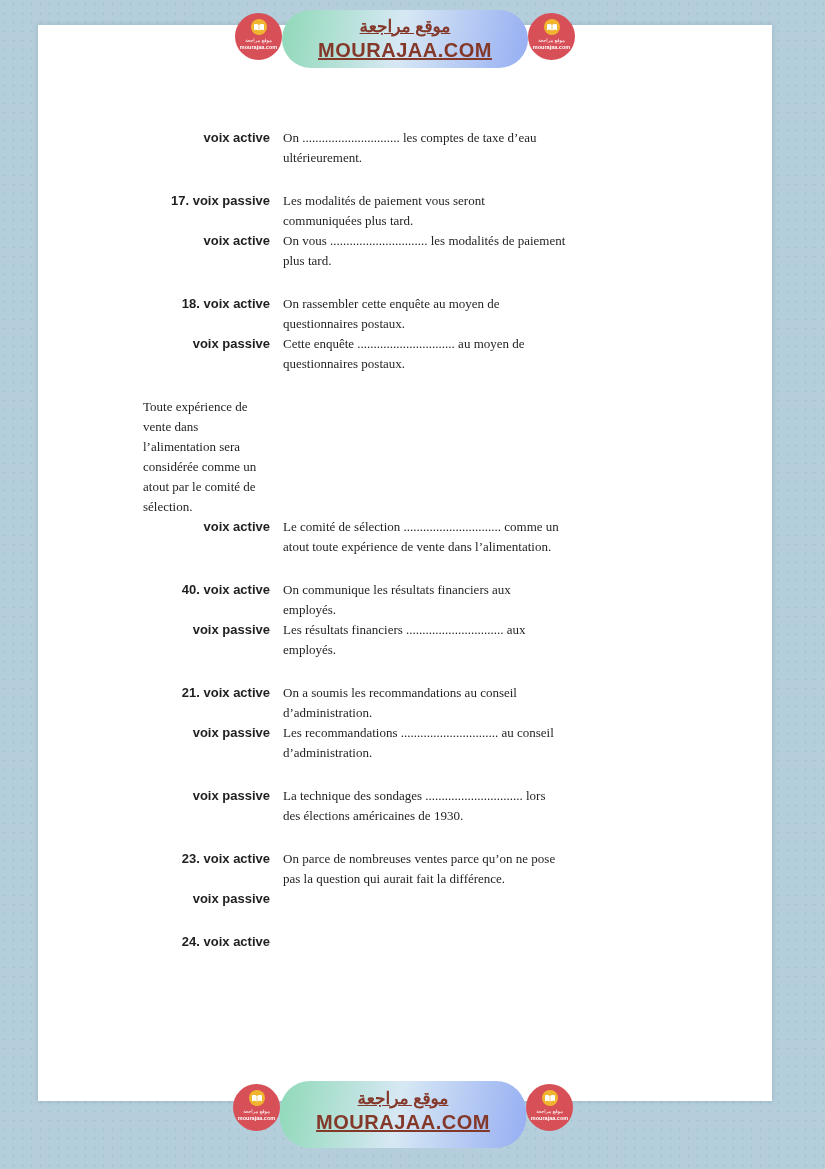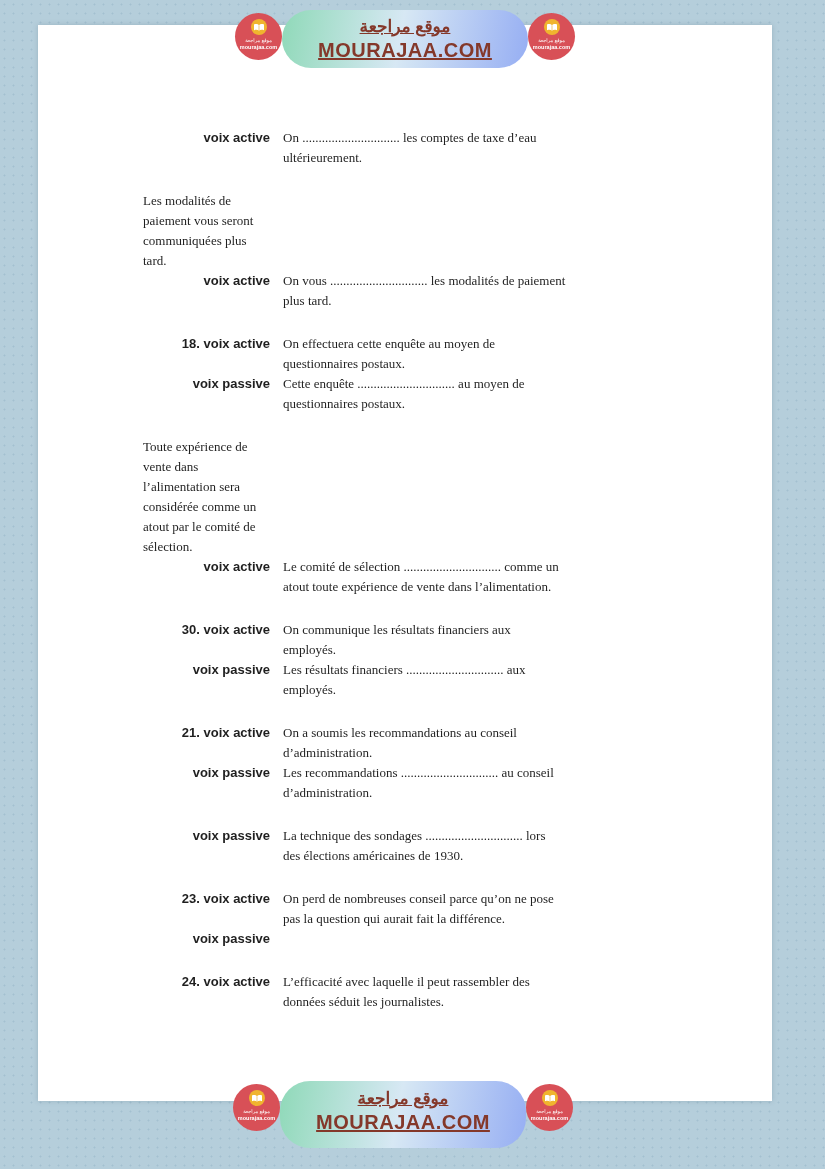--- a/index.html
+++ b/index.html
@@ -155,33 +155,34 @@
 <div class="exercise" id="exercise">
     <div class="block">
       <div class="row">
         <div class="row-label">voix active</div>
         <div class="row-text">On .............................. les comptes de taxe d’eau
 ultérieurement.</div>
       </div>
     </div>
     <div class="block">
       <div class="row">
+        <div class="row-label">17. voix passive</div>
         <div class="row-text">Les modalités de paiement vous seront
 communiquées plus tard.</div>
       </div>
       <div class="row">
         <div class="row-label">voix active</div>
         <div class="row-text">On vous .............................. les modalités de paiement
 plus tard.</div>
       </div>
     </div>
     <div class="block">
       <div class="row">
         <div class="row-label">18. voix active</div>
-        <div class="row-text">On effectuera cette enquête au moyen de
+        <div class="row-text">On rassembler cette enquête au moyen de
 questionnaires postaux.</div>
       </div>
       <div class="row">
         <div class="row-label">voix passive</div>
         <div class="row-text">Cette enquête .............................. au moyen de
 questionnaires postaux.</div>
       </div>
     </div>
     <div class="block">
       <div class="row">
@@ -190,21 +191,21 @@
 sélection.</div>
       </div>
       <div class="row">
         <div class="row-label">voix active</div>
         <div class="row-text">Le comité de sélection .............................. comme un
 atout toute expérience de vente dans l’alimentation.</div>
       </div>
     </div>
     <div class="block">
       <div class="row">
-        <div class="row-label">30. voix active</div>
+        <div class="row-label">40. voix active</div>
         <div class="row-text">On communique les résultats financiers aux
 employés.</div>
       </div>
       <div class="row">
         <div class="row-label">voix passive</div>
         <div class="row-text">Les résultats financiers .............................. aux
 employés.</div>
       </div>
     </div>
     <div class="block">
@@ -222,32 +223,30 @@
     <div class="block">
       <div class="row">
         <div class="row-label">voix passive</div>
         <div class="row-text">La technique des sondages .............................. lors
 des élections américaines de 1930.</div>
       </div>
     </div>
     <div class="block">
       <div class="row">
         <div class="row-label">23. voix active</div>
-        <div class="row-text">On perd de nombreuses conseil parce qu’on ne pose
+        <div class="row-text">On parce de nombreuses ventes parce qu’on ne pose
 pas la question qui aurait fait la différence.</div>
       </div>
       <div class="row">
         <div class="row-label">voix passive</div>
       </div>
     </div>
     <div class="block">
       <div class="row">
         <div class="row-label">24. voix active</div>
-        <div class="row-text">L’efficacité avec laquelle il peut rassembler des
-données séduit les journalistes.</div>
       </div>
     </div>
   </div>
 
 <div class="banner banner-footer">
   <div class="pill">
     <div class="pill-ar">موقع مراجعة</div>
     <div class="pill-domain">MOURAJAA.COM</div>
   </div>
   <div class="badge badge-left">

